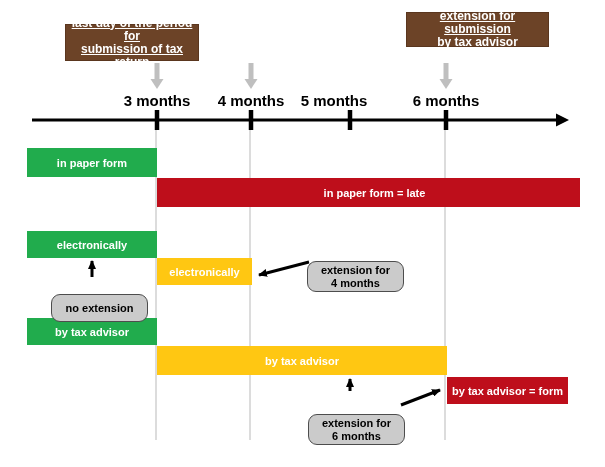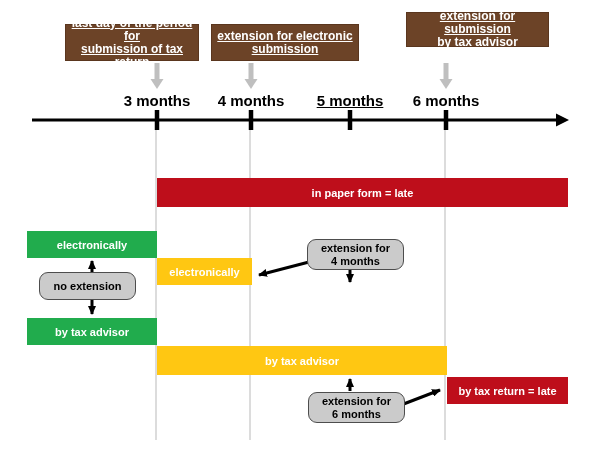--- a/index.html
+++ b/index.html
@@ -19,78 +19,77 @@
   }
   .e1{left:65px;top:24px;width:132px;height:35px;}
   .e2{left:211px;top:24px;width:146px;height:35px;}
   .e3{left:406px;top:12px;width:141px;height:33px;}
 
   
   .month-label{
     position:absolute;top:92px;width:70px;text-align:center;color:#000;
     font-weight:bold;font-size:15px;z-index:2;
   }
-  .m3{left:122px;} .m4{left:216px;} .m5{left:315px;text-decoration:underline;} .m6{left:411px;}
+  .m3{left:122px;} .m4{left:216px;} .m5{left:299px;} .m6{left:411px;}
 
   
   .bar{
     position:absolute;display:flex;align-items:center;justify-content:center;
     color:#ffffff;font-weight:bold;font-size:11px;z-index:2;
   }
   .bar.green{background:#21ac4d;}
   .bar.red{background:#be0e1b;}
   .bar.yellow{background:#ffc712;}
   .b-paper-on{left:27px;top:148px;width:130px;height:29px;}
-  .b-paper-late{left:157px;top:178px;width:411px;height:29px;}
+  .b-paper-late{left:157px;top:178px;width:411px;height:29px;padding-left:12px;}
   .b-elec-on{left:27px;top:231px;width:130px;height:27px;}
   .b-elec-ext{left:157px;top:258px;width:95px;height:27px;}
   .b-elec-late{left:252px;top:286px;width:316px;height:27px;}
   .b-adv-on{left:27px;top:318px;width:130px;height:27px;}
   .b-adv-ext{left:157px;top:346px;width:290px;height:29px;}
   .b-adv-late{left:447px;top:377px;width:121px;height:27px;}
 
   
   .callout{
     position:absolute;background:#cbcbcb;border:1.5px solid #4d4d4d;border-radius:9px;
     color:#000;font-weight:bold;font-size:11px;line-height:13px;text-align:center;
-    display:flex;align-items:center;justify-content:center;white-space:pre-line;z-index:4;
+    display:flex;align-items:center;justify-content:center;white-space:pre-line;z-index:4;margin-top:22px;
   }
-  .c-noext{left:39px;top:272px;width:95px;height:26px;}
+  .c-noext{left:51px;top:272px;width:95px;height:26px;}
   .c-ext4{left:307px;top:239px;width:95px;height:29px;}
   .c-ext6{left:308px;top:392px;width:95px;height:29px;}
 
   .overlay{position:absolute;left:0;top:0;z-index:3;pointer-events:none;}
 </style>
 </head>
 <body>
 
 <div class="stage">
 
   <div class="gridline gl-3"></div>
   <div class="gridline gl-4"></div>
   <div class="gridline gl-6"></div>
 
   <div class="event-box e1">last day of the period for
 submission of tax return</div>
-  <div class="event-box e2">extension for electronic
-submission</div>
   <div class="event-box e3">extension for submission
 by tax advisor</div>
 
   <div class="month-label m3">3 months</div>
   <div class="month-label m4">4 months</div>
   <div class="month-label m5">5 months</div>
   <div class="month-label m6">6 months</div>
 
+  <div class="bar green b-paper-on">in paper form</div>
   <div class="bar red b-paper-late">in paper form = late</div>
   <div class="bar green b-elec-on">electronically</div>
   <div class="bar yellow b-elec-ext">electronically</div>
   <div class="bar green b-adv-on">by tax advisor</div>
   <div class="bar yellow b-adv-ext">by tax advisor</div>
-  <div class="bar red b-adv-late">by tax return = late</div>
+  <div class="bar red b-adv-late">by tax advisor = form</div>
 
   <div class="callout c-noext">no extension</div>
   <div class="callout c-ext4">extension for
 4 months</div>
   <div class="callout c-ext6">extension for
 6 months</div>
 
   <svg class="overlay" width="605" height="467" viewBox="0 0 605 467">
     <defs>
       <marker id="ah" markerUnits="userSpaceOnUse" markerWidth="10" markerHeight="8" refX="8" refY="4" orient="auto">

